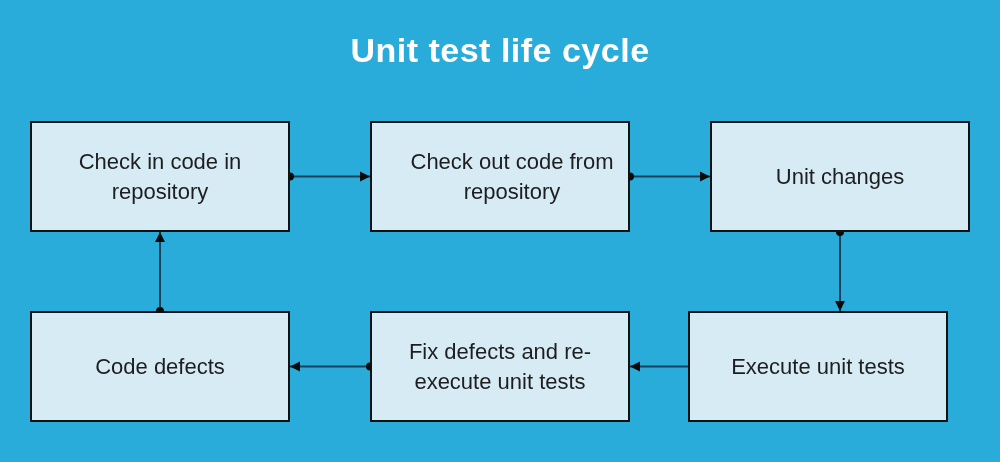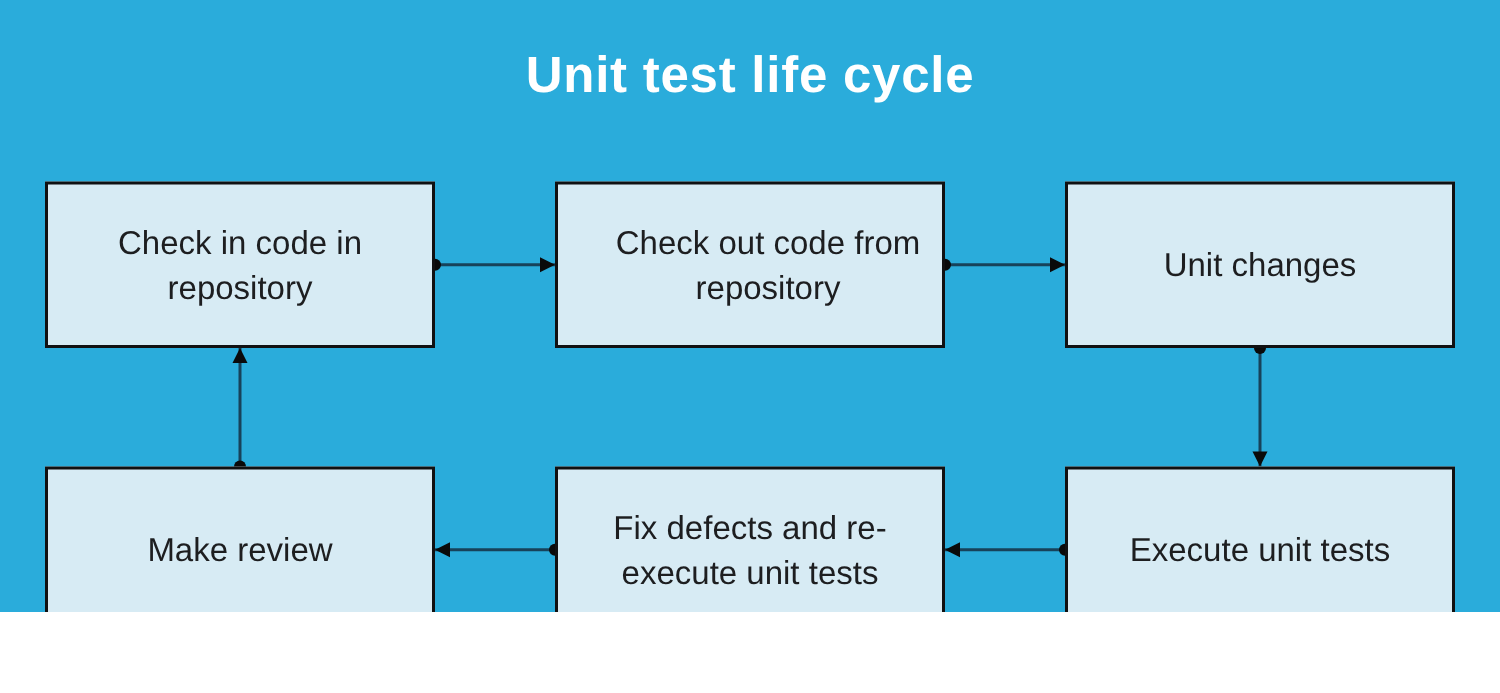--- a/index.html
+++ b/index.html
@@ -1,21 +1,21 @@
 <!DOCTYPE html>
 <html style="--bg: #2AACDB; --title-text: #FFFFFF; --node-fill: #D7EBF4; --node-border: #101112; --node-text: #1D1E20;"><head>
 <meta charset="utf-8">
 <style>
   html, body { margin: 0; padding: 0; }
   body { font-family: "Liberation Sans", sans-serif; }
 
   .canvas {
     position: relative;
     width: 1000px;
-    height: 408px;
+    height: 462px;
     background: var(--bg, #2AACDB);
     overflow: hidden;
   }
 
   .title {
     position: absolute;
     left: 0;
     top: 30px;
     width: 100%;
     text-align: center;
@@ -94,22 +94,22 @@
       <div class="node" style="left: 30px; top: 121px; justify-content: center;">
         <span class="node-label">Check in code in repository</span>
       </div>
       <div class="node" style="left: 370px; top: 121px; padding-left: 24px;">
         <span class="node-label">Check out code from repository</span>
       </div>
       <div class="node" style="left: 710px; top: 121px;">
         <span class="node-label">Unit changes</span>
       </div>
       <div class="node" style="left: 30px; top: 311px;">
-        <span class="node-label">Make review</span>
+        <span class="node-label">Code defects</span>
       </div>
       <div class="node" style="left: 370px; top: 311px;">
         <span class="node-label">Fix defects and re-execute unit tests</span>
       </div>
-      <div class="node" style="left: 710px; top: 311px;">
+      <div class="node" style="left: 688px; top: 311px;">
         <span class="node-label">Execute unit tests</span>
       </div>
     </div>
 </div>
 
 </body></html>

